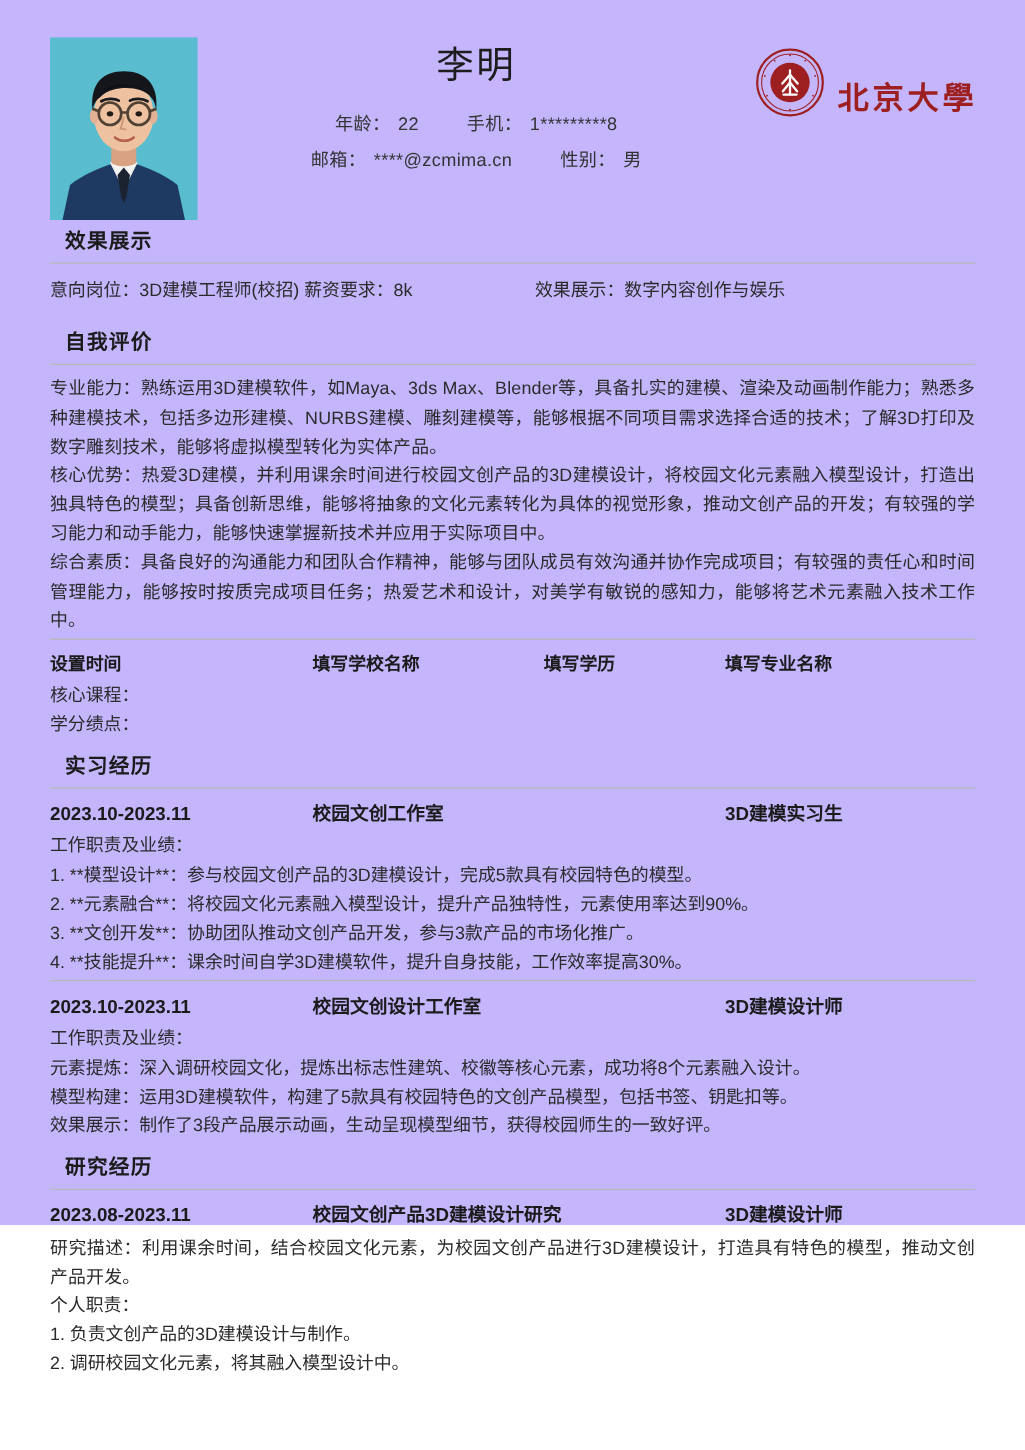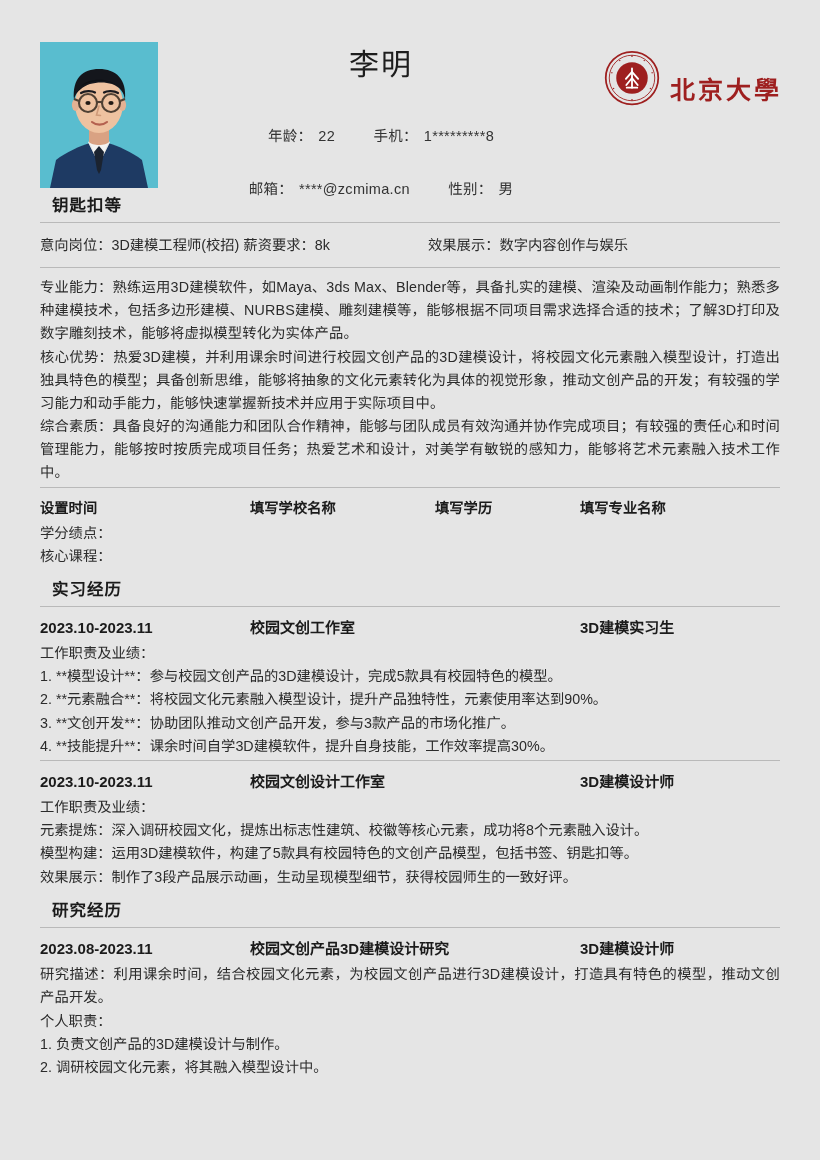--- a/index.html
+++ b/index.html
@@ -10,23 +10,23 @@
     height: 1160px;
     background: #ffffff;
     font-family: "Liberation Sans", "DejaVu Sans", sans-serif;
     color: #2a2a2a;
     overflow: hidden;
   }
 
   .page {
     position: relative;
     width: 820px;
-    height: 1160px;
-    background: #e5e5e5;
-    padding: 16px 40px;
+    height: 980px;
+    background: #c4b5fd;
+    padding: 4px 40px;
   }
 
   
   .header {
     position: relative;
     height: 168px;
     padding-top: 26px;
     display: flex;
     align-items: flex-start;
   }
@@ -56,21 +56,21 @@
     line-height: 1.25;
     margin-bottom: 14px;
   }
 
   .meta-row {
     font-size: 14.5px;
     color: #333;
     line-height: 2.05;
     letter-spacing: 0.3px;
   }
-  .meta-row .mi { display: inline-block; margin-top: 24px; }
+  .meta-row .mi { display: inline-block; }
   .meta-row .mi + .mi { margin-left: 34px; }
   .meta-label { color: #333; }
   .meta-value { color: #333; margin-left: 6px; }
 
   .uni-logo {
     flex: 0 0 auto;
     width: 176px;
     display: flex;
     align-items: flex-end;
     gap: 10px;
@@ -259,53 +259,54 @@
           <circle cx="11" cy="44" r="0.8"></circle>
           <circle cx="53" cy="44" r="0.8"></circle>
           <circle cx="32" cy="57" r="0.9"></circle>
         </g>
       </svg>
       <span class="uni-name">北京大學</span>
     </div>
   </div>
 
   <div class="section">
-    <div class="sec-head">钥匙扣等</div>
+    <div class="sec-head">效果展示</div>
     <div class="sec-rule"></div>
     <div class="intent-row">
       <div class="intent-left">
         <span>意向岗位：</span><span>3D建模工程师(校招)</span>
         <span>薪资要求：</span><span>8k</span>
       </div>
       <div class="intent-right">
         <span>效果展示：</span><span>数字内容创作与娱乐</span>
       </div>
     </div>
   </div>
 
   <div class="section">
+    <div class="sec-head">自我评价</div>
     <div class="sec-rule"></div>
     <div class="body-text">
       <p>专业能力：熟练运用3D建模软件，如Maya、3ds Max、Blender等，具备扎实的建模、渲染及动画制作能力；熟悉多种建模技术，包括多边形建模、NURBS建模、雕刻建模等，能够根据不同项目需求选择合适的技术；了解3D打印及数字雕刻技术，能够将虚拟模型转化为实体产品。</p>
       <p>核心优势：热爱3D建模，并利用课余时间进行校园文创产品的3D建模设计，将校园文化元素融入模型设计，打造出独具特色的模型；具备创新思维，能够将抽象的文化元素转化为具体的视觉形象，推动文创产品的开发；有较强的学习能力和动手能力，能够快速掌握新技术并应用于实际项目中。</p>
       <p>综合素质：具备良好的沟通能力和团队合作精神，能够与团队成员有效沟通并协作完成项目；有较强的责任心和时间管理能力，能够按时按质完成项目任务；热爱艺术和设计，对美学有敏锐的感知力，能够将艺术元素融入技术工作中。</p>
     </div>
   </div>
 
   <div class="section">
     <div class="sec-rule"></div>
     <div class="row-cols">
       <div class="c1">设置时间</div>
       <div class="c2">填写学校名称</div>
       <div class="c3">填写学历</div>
       <div class="c4">填写专业名称</div>
     </div>
     <div class="edu-fields">
+      <div class="sub-line">核心课程：</div>
       <div class="sub-line">学分绩点：</div>
-      <div class="sub-line">核心课程：</div>
     </div>
   </div>
 
   <div class="section">
     <div class="sec-head">实习经历</div>
     <div class="sec-rule"></div>
     <div>
       <div class="exp-head">
         <div class="e1">2023.10-2023.11</div>
         <div class="e2">校园文创工作室</div>

